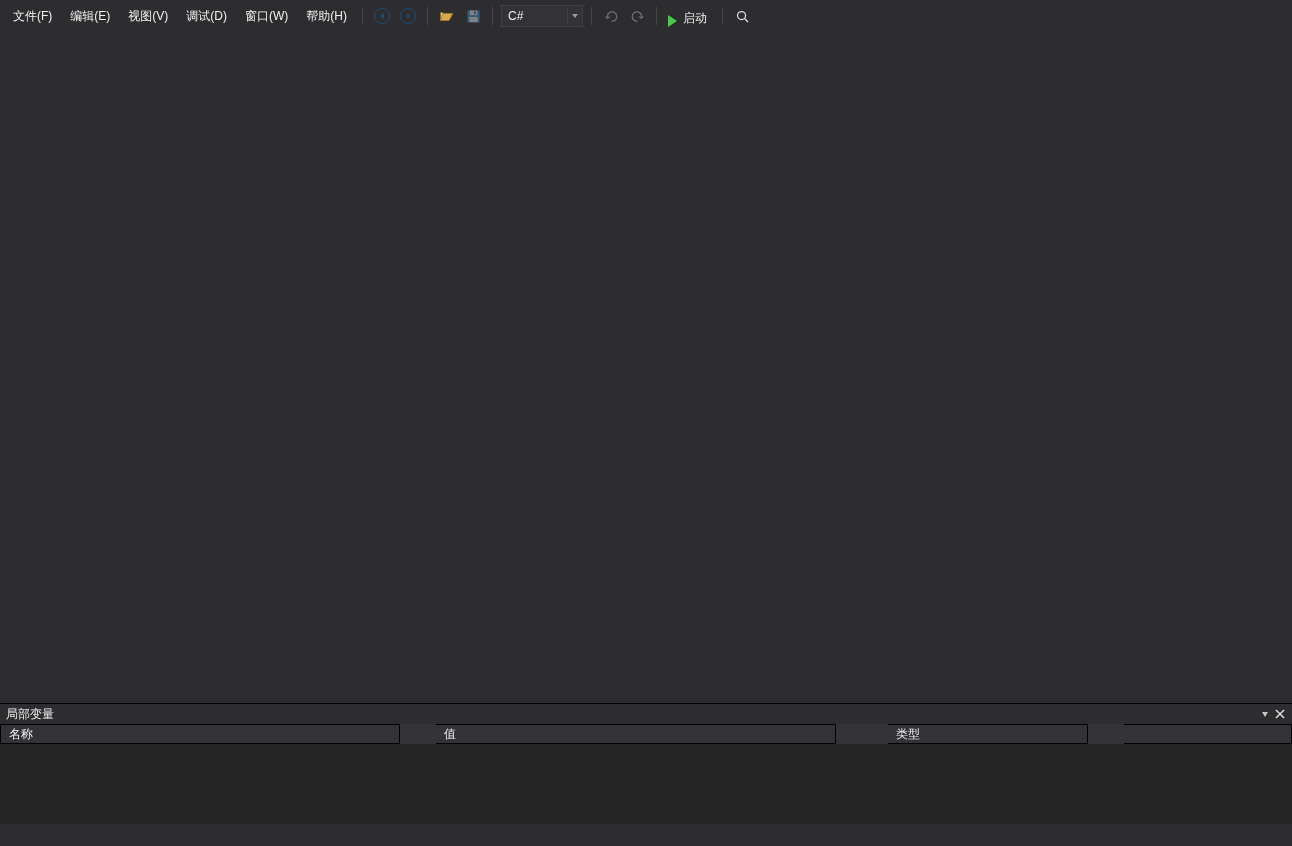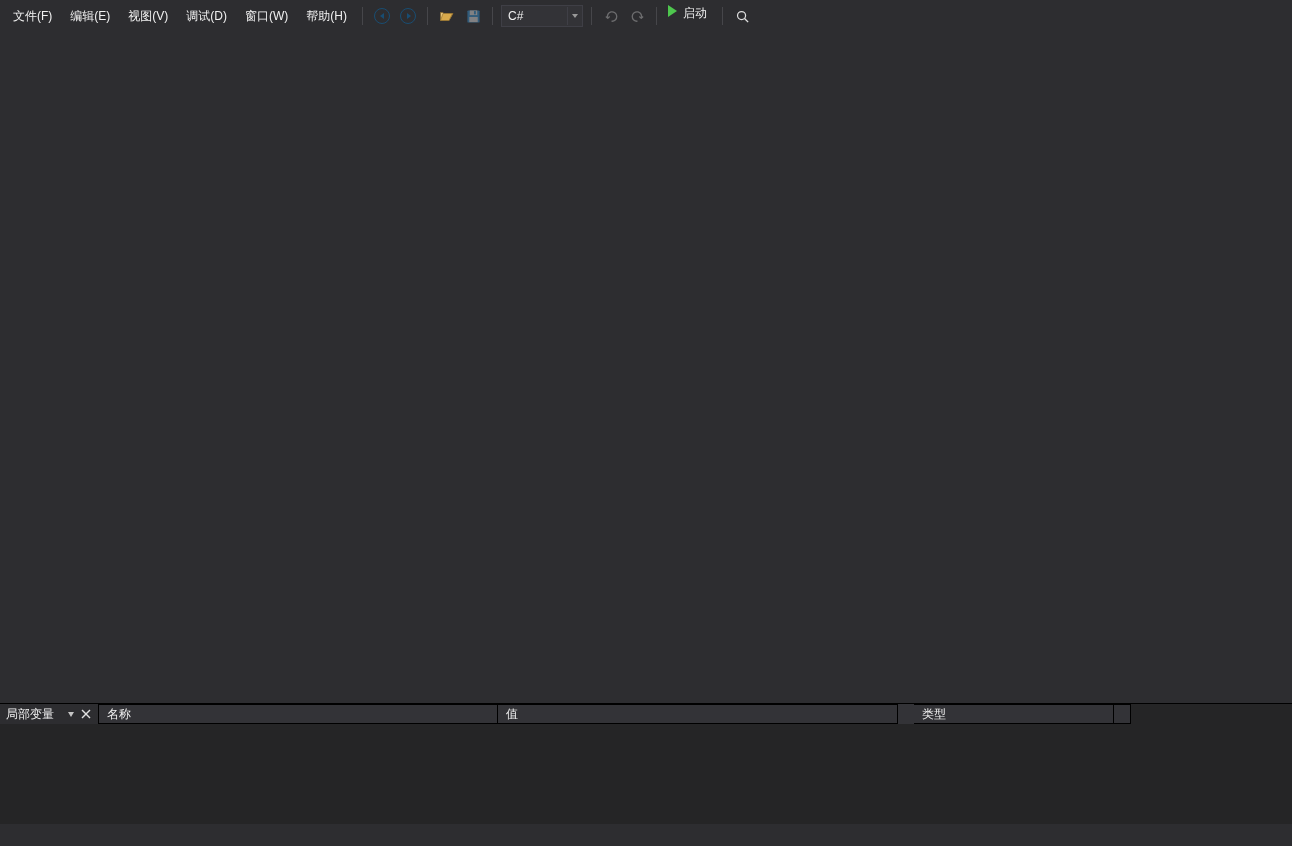--- a/index.html
+++ b/index.html
@@ -38,45 +38,45 @@
     border-bottom:3px solid transparent;border-right:4px solid #0074c2;margin-left:-1px;}
   .arrow-circ.right::before{content:"";width:0;height:0;border-top:3px solid transparent;
     border-bottom:3px solid transparent;border-left:4px solid #0074c2;margin-right:-1px;}
   .combo{display:flex;align-items:center;height:20px;background:var(--combo-bg);
     border:1px solid #3f3f46;margin:0 2px;min-width:80px;}
   .combo-text{flex:1;padding:0 6px;font-size:12px;line-height:18px;}
   .combo-btn{width:14px;height:18px;display:flex;align-items:center;justify-content:center;
     border-left:1px solid #3f3f46;background:#333337;}
   .combo-btn::before{content:"";width:0;height:0;border-left:3px solid transparent;
     border-right:3px solid transparent;border-top:4px solid #999;}
-  .run-group{display:flex;align-items:flex-start;height:22px;padding:0 6px 0 2px;margin:0 2px;
+  .run-group{display:flex;align-items:flex-end;height:22px;padding:0 6px 0 2px;margin:0 2px;
     border:1px solid transparent;cursor:default;}
   .play{width:0;height:0;border-top:6px solid transparent;border-bottom:6px solid transparent;
     border-left:9px solid var(--green);margin-right:6px;}
   .search-icon svg{stroke:#f1f1f1;}
 
   
   .editor-area{flex:1;background:var(--bg);}
 
   
-  .bottom-panel{display:flex;flex-direction:row;height:120px;background:var(--bg-dark);
+  .bottom-panel{display:flex;flex-direction:column;height:120px;background:var(--bg-dark);
     border-top:1px solid #000;}
   .panel-titlebar{display:flex;align-items:center;height:20px;background:var(--bg);
     position:relative;}
   .panel-title{padding:0 6px;font-size:12px;}
   .dots{flex:1;margin:0 4px;height:7px;background:
     radial-gradient(circle at 1px 1px,#4a4a4c 0.6px,transparent 0.6px) repeat;
     background-size:3px 3px;opacity:.9;}
   .panel-tools{display:flex;align-items:center;gap:5px;padding-right:5px;}
   .wopt{display:inline-flex;align-items:center;cursor:default;}
   .wopt::before{content:"";width:0;height:0;border-left:3px solid transparent;
     border-right:3px solid transparent;border-top:5px solid #c5c5c5;}
   .pclose{display:inline-flex;align-items:center;justify-content:center;width:14px;height:14px;cursor:default;}
   .pclose svg{display:block;}
-  .grid-header{display:flex;height:20px;background:var(--header-bg);}
+  .grid-header{display:flex;height:20px;background:var(--header-bg);gap:36px;}
   .grid-header .col{border-right:1px solid #000;border-bottom:1px solid #000;border-top:1px solid #000;
     padding:0 8px;line-height:19px;font-size:12px;box-sizing:border-box;}
   .grid-header .col:first-child{border-left:1px solid #000;}
   .col.c-name{width:400px;}
   .col.c-value{width:400px;}
   .col.c-type{width:200px;margin-left:16px;}
   .col.c-empty{flex:1;}
   .grid-body{flex:1;background:var(--bg-dark);}
 </style>
 </head>

